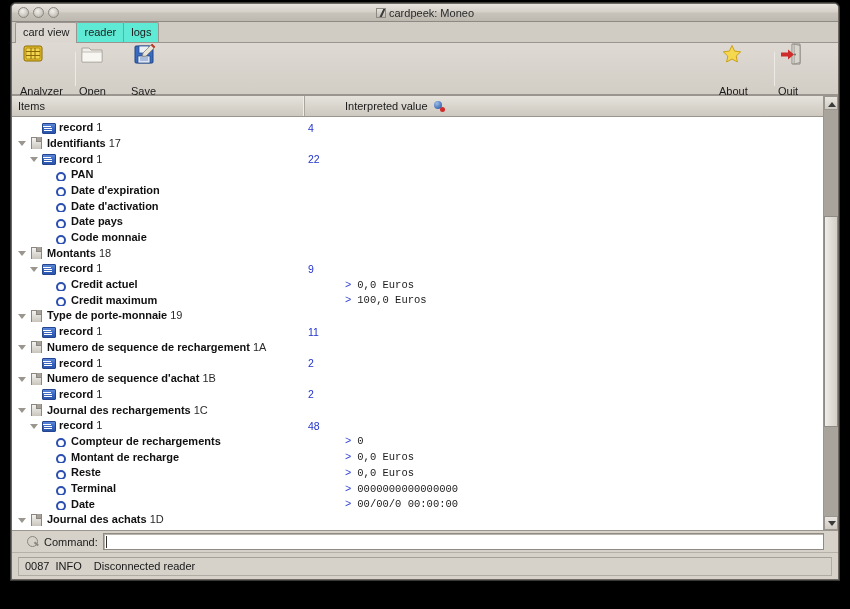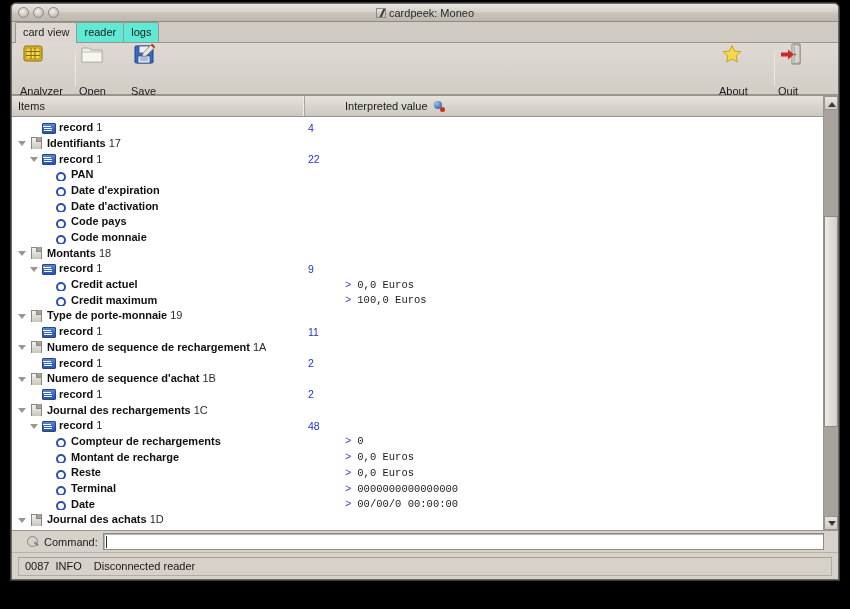--- a/index.html
+++ b/index.html
@@ -514,21 +514,21 @@
               <span class="node-label">Date d'activation</span>
             </div>
             <div class="c-size"></div>
             <div class="c-val"></div>
           </div>
           <div class="row">
             <div class="c-items">
               <span style="display: inline-block; flex: 0 0 auto; width: 24px;"></span>
               <span class="expander"></span>
               <span class="ico ico-leaf"></span>
-              <span class="node-label">Code pays</span>
+              <span class="node-label">Date pays</span>
             </div>
             <div class="c-size"></div>
             <div class="c-val"></div>
           </div>
           <div class="row">
             <div class="c-items">
               <span style="display: inline-block; flex: 0 0 auto; width: 24px;"></span>
               <span class="expander"></span>
               <span class="ico ico-leaf"></span>
               <span class="node-label">Code monnaie</span>

